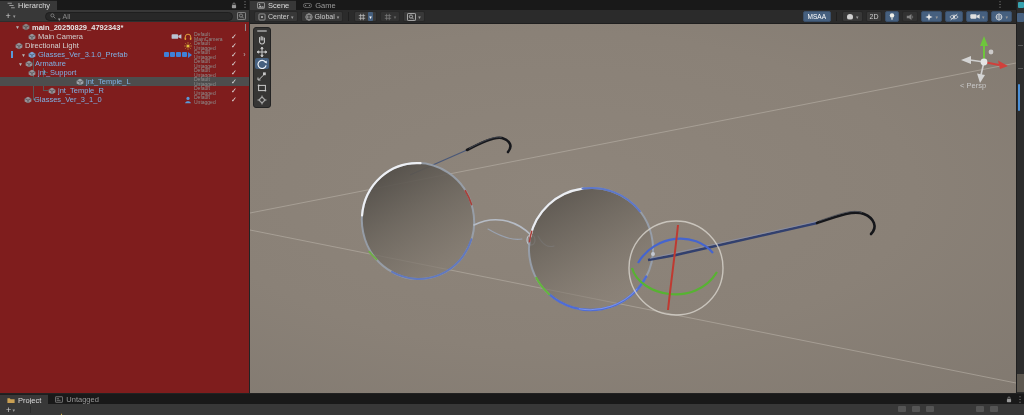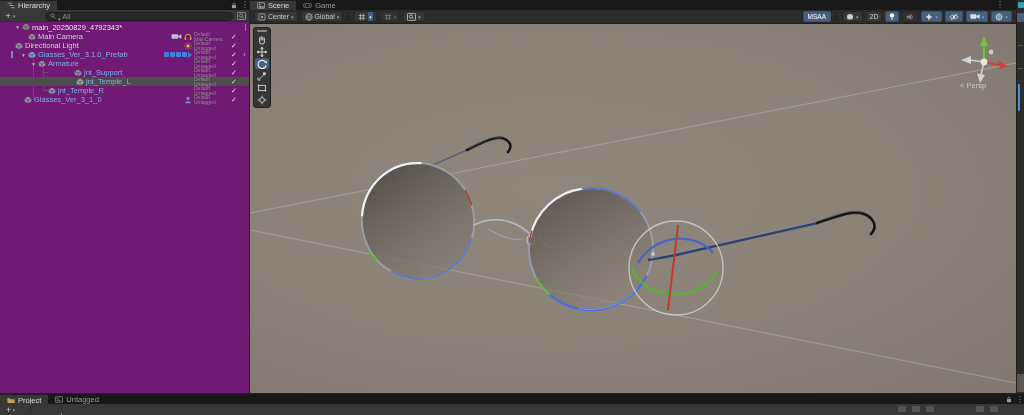--- a/index.html
+++ b/index.html
@@ -7,31 +7,31 @@
   #root{position:relative;width:1024px;height:415px;background:#383838;overflow:hidden;}
   .abs{position:absolute;}
   
   .tabbar{position:absolute;left:0;top:0;right:0;height:10px;background:#191919;display:flex;align-items:stretch;}
   .tab{display:flex;align-items:center;gap:3px;padding:0 7px;font-size:7.5px;color:#9a9a9a;background:#191919;}
   .tab.active{background:#383838;color:#dcdcdc;border-top:1px solid #1e1e1e;}
   .bar-right{position:absolute;right:2px;top:0;height:10px;display:flex;align-items:center;gap:4px;}
   .kebab{color:#9a9a9a;font-size:8px;line-height:8px;width:6px;text-align:center;}
   .kebab::after{content:"\22EE";}
   
-  #hierarchy{left:0;top:0;width:250px;height:393px;background:#701a75;border-right:1px solid #232323;}
+  #hierarchy{left:0;top:0;width:250px;height:393px;background:#7f1d1d;border-right:1px solid #232323;}
   #hier-toolbar{position:absolute;left:0;top:10px;width:100%;height:12px;background:#383838;border-bottom:1px solid #2e2e2e;}
   .plusbtn{position:absolute;left:2px;top:1px;width:17px;height:10px;color:#cfcfcf;font-size:9px;display:flex;align-items:center;justify-content:center;gap:1px;}
   .plusbtn::before{content:"+";}
   .plusbtn::after{content:"\25BE";font-size:5px;color:#9a9a9a;}
   .searchbox{position:absolute;left:45px;top:1.5px;width:188px;height:9px;background:#282828;border:1px solid #1f1f1f;border-radius:6px;display:flex;align-items:center;gap:2px;padding:0 4px;}
   .searchbox .ph{color:#8a8a8a;font-size:7px;}
   .caret::after{content:"\25BE";font-size:5px;color:#9a9a9a;}
   .tree{position:absolute;left:0;top:22px;right:0;bottom:0;}
   .hrow{position:relative;height:9px;display:flex;align-items:center;font-size:7.5px;color:#d2d2d2;}
-  .hrow.scene{height:10px;color:#e6e6e6;font-weight:normal;}
+  .hrow.scene{height:10px;color:#e6e6e6;font-weight:bold;}
   .hrow.sel{background:#4d4d4d;}
   .hrow .rname{white-space:nowrap;margin-left:2px;}
   .hrow.blue .rname{color:#7fb2e5;font-weight:normal;}
   .tri{width:9px;font-size:5px;color:#b4b4b4;text-align:center;flex:0 0 9px;}
   .tri::after{content:"\25BC";}
   .icn{width:8px;height:8px;flex:0 0 8px;}
   .rright{position:absolute;right:0;top:0;height:100%;display:flex;align-items:center;gap:2px;padding-right:1px;}
   .tagcol{width:33px;display:flex;flex-direction:column;justify-content:center;}
   .tagcol span{font-size:5px;line-height:4.6px;color:#8d8d8d;white-space:nowrap;}
   .chk{width:10px;text-align:center;color:#e0e0e0;font-size:7px;}
@@ -289,37 +289,37 @@
           </span>
           <span class="tagcol">
               <span>Default</span>
               <span>Untagged</span>
             </span>
           <span class="chk"></span>
           <span class="endsp parrow"></span>
         </span>
       </div>
 
-      <div class="hrow blue" style="padding-left:29px">
+      <div class="hrow blue" style="padding-left:16px">
         <span class="tri"></span>
         <svg class="icn" style="color:#9aa0a6">
             <use href="#cube"></use>
           </svg>
         <span class="rname">Armature</span>
         <span class="rright">
           <span class="tagcol">
               <span>Default</span>
               <span>Untagged</span>
             </span>
           <span class="chk"></span>
           <span class="endsp"></span>
         </span>
       </div>
 
-      <div class="hrow blue" style="padding-left:74px">
+      <div class="hrow blue" style="padding-left:28px">
         <svg class="icn" style="color:#9aa0a6">
             <use href="#cube"></use>
           </svg>
         <span class="rname">jnt_Support</span>
         <span class="rright">
           <span class="tagcol">
               <span>Default</span>
               <span>Untagged</span>
             </span>
           <span class="chk"></span>

